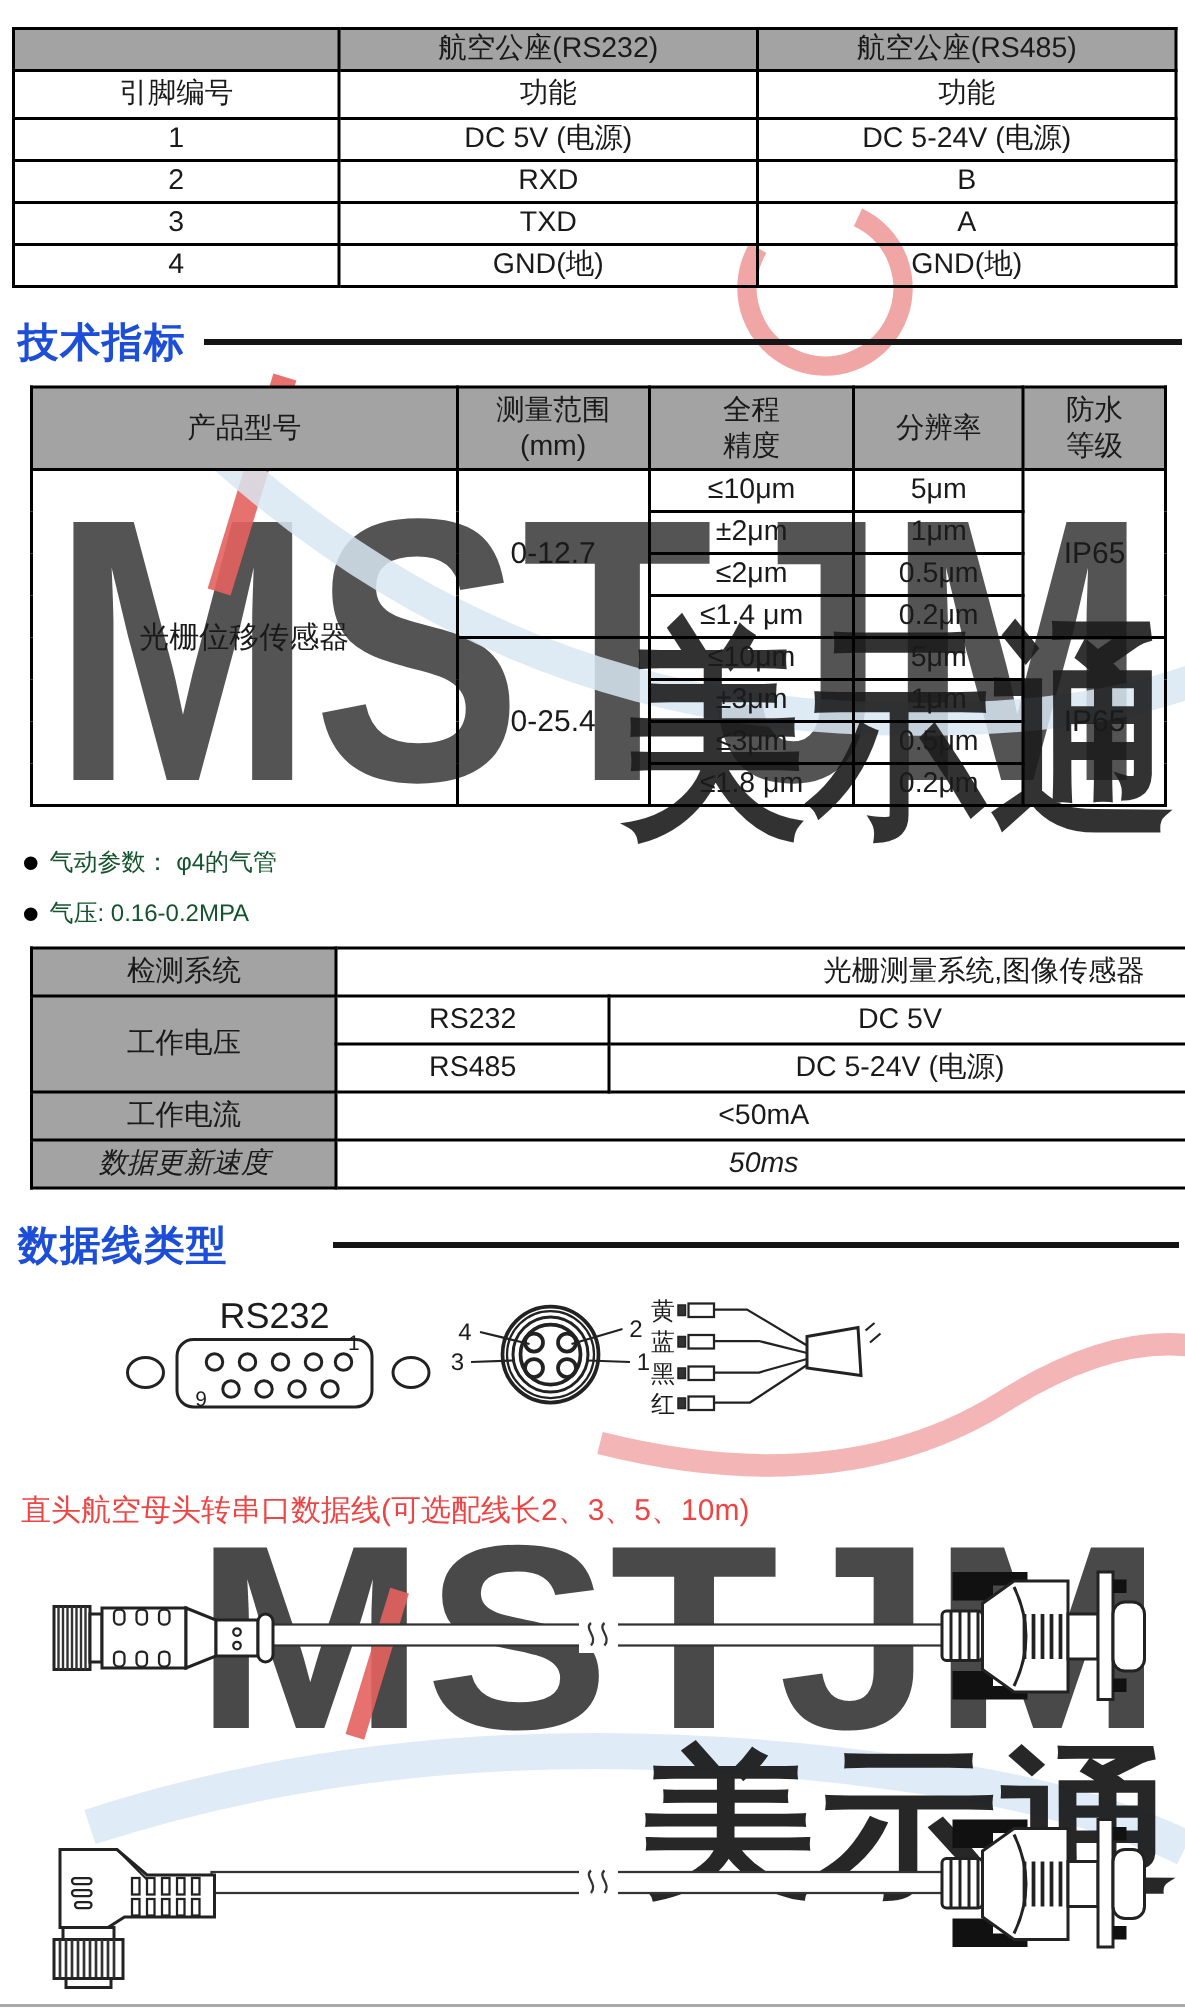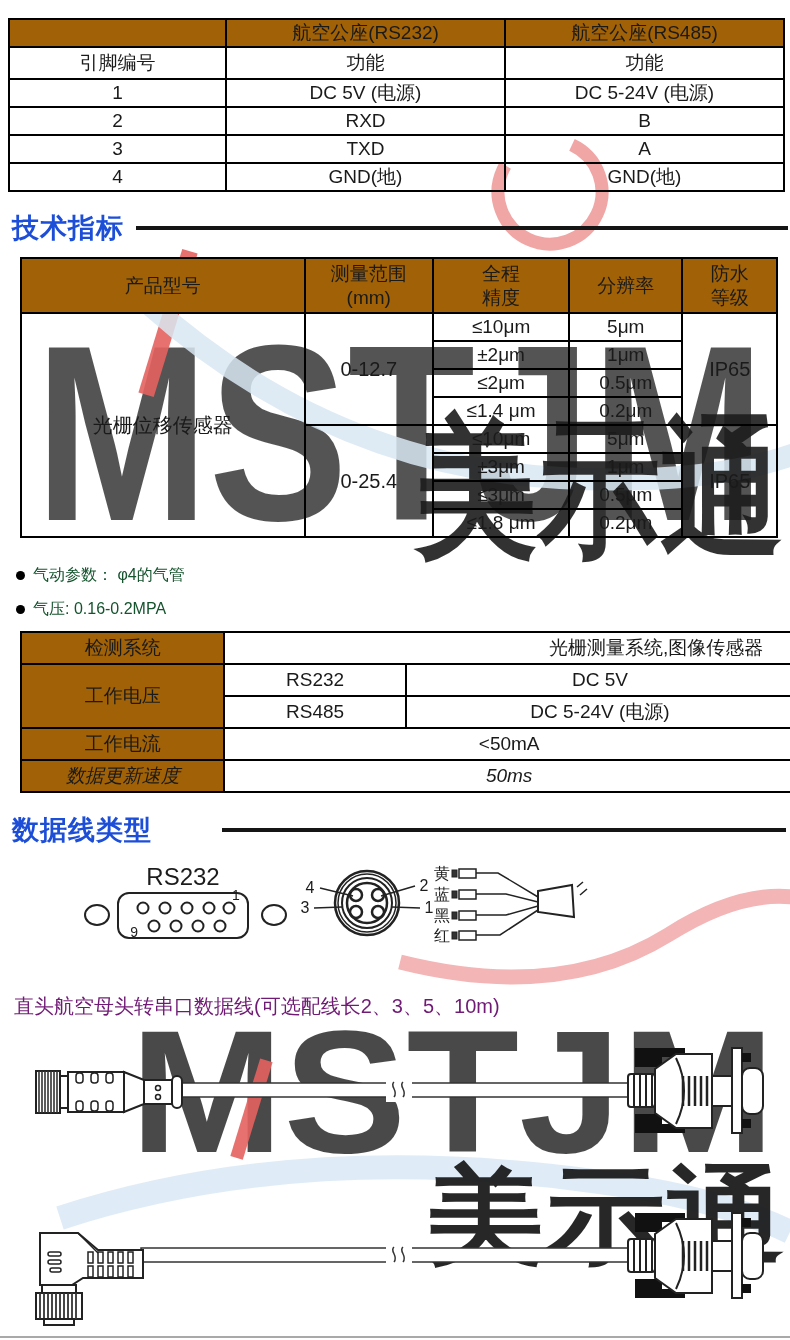--- a/index.html
+++ b/index.html
@@ -8,29 +8,29 @@
     font-family:"Liberation Sans",sans-serif;color:#1a1a1a;
   }
   .abs{position:absolute;}
   
   #wm{position:absolute;left:0;top:0;z-index:0;pointer-events:none;}
   
   .content{position:absolute;left:0;top:0;width:790px;height:1340px;z-index:1;}
   table{border-collapse:collapse;table-layout:fixed;background:transparent;}
   td{border:2px solid #000;text-align:center;vertical-align:middle;
      font-size:19px;padding:0;line-height:1.25;}
-  .gray{background:#a16207;margin-top:12px;}
+  .gray{background:#a3a3a3;margin-top:12px;}
   .pre{white-space:pre-line;}
   .section-title{display:flex;align-items:center;}
   .section-title .t{font-size:27px;font-weight:bold;color:#1d4ed8;letter-spacing:1px;white-space:nowrap;}
   .section-title .rule{flex:1;height:4px;background:#151515;margin-left:12px;}
   .bullets{font-size:16px;color:#14532d;}
   .bullet-line{display:flex;align-items:center;height:34px;}
   .bullet-dot{width:9px;height:9px;border-radius:50%;background:#000;margin-right:8px;flex:none;}
-  .cable-title{font-size:20px;color:#701a75;white-space:nowrap;}
+  .cable-title{font-size:20px;color:#ef4444;white-space:nowrap;}
   .detect-val{padding-left:38%;}
   svg text{font-family:"Liberation Sans",sans-serif;fill:#1c1c1c;}
   .bottom-line{left:0;top:1336px;width:790px;height:2px;background:#a9a9a9;}
 </style>
 </head>
 <body>
 
 <svg id="wm" width="790" height="1340" viewBox="0 0 790 1340">
 
   <circle cx="550" cy="192" r="52" fill="none" stroke="#f1a6a6" stroke-width="13" stroke-dasharray="250 80" transform="rotate(-65 550 192)"></circle>

